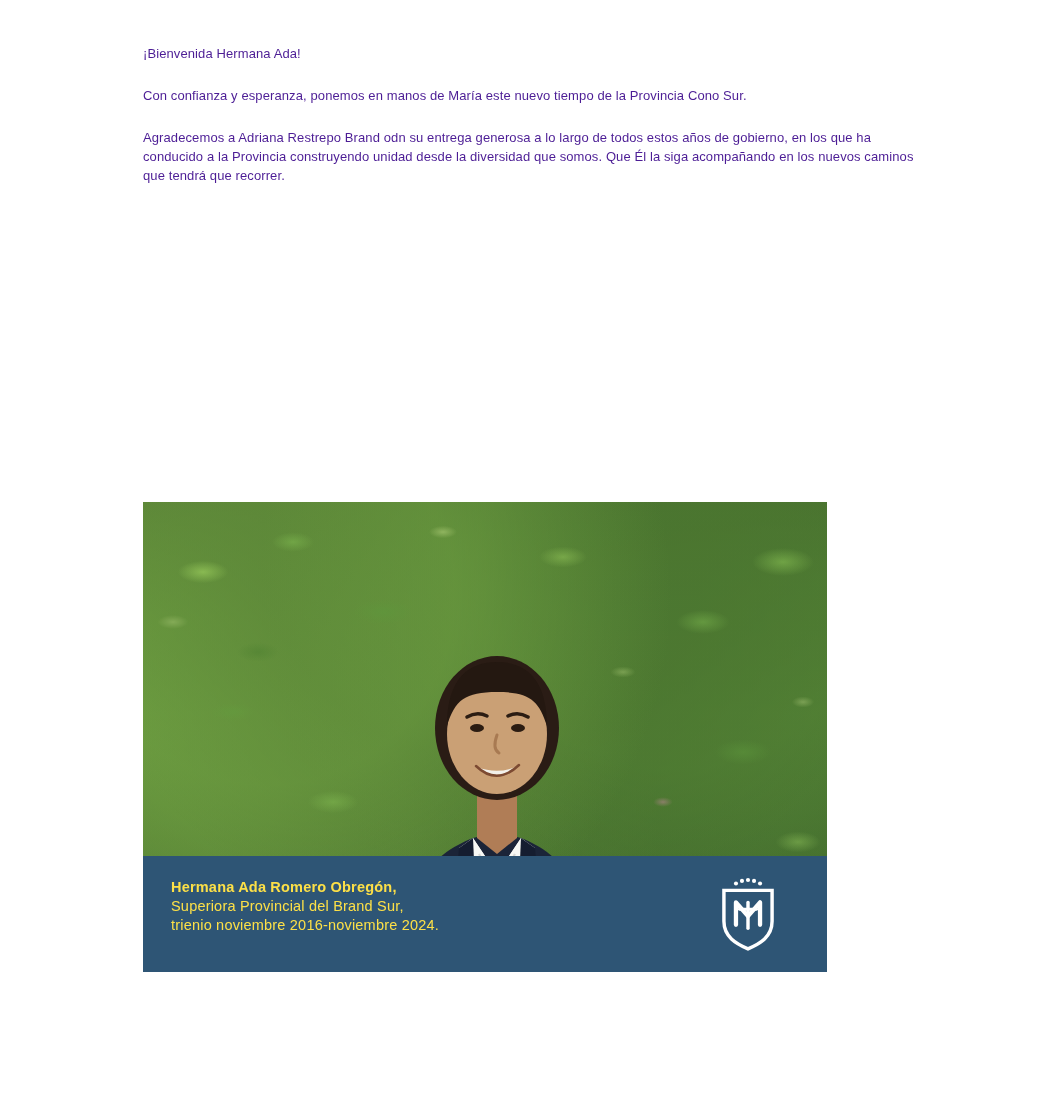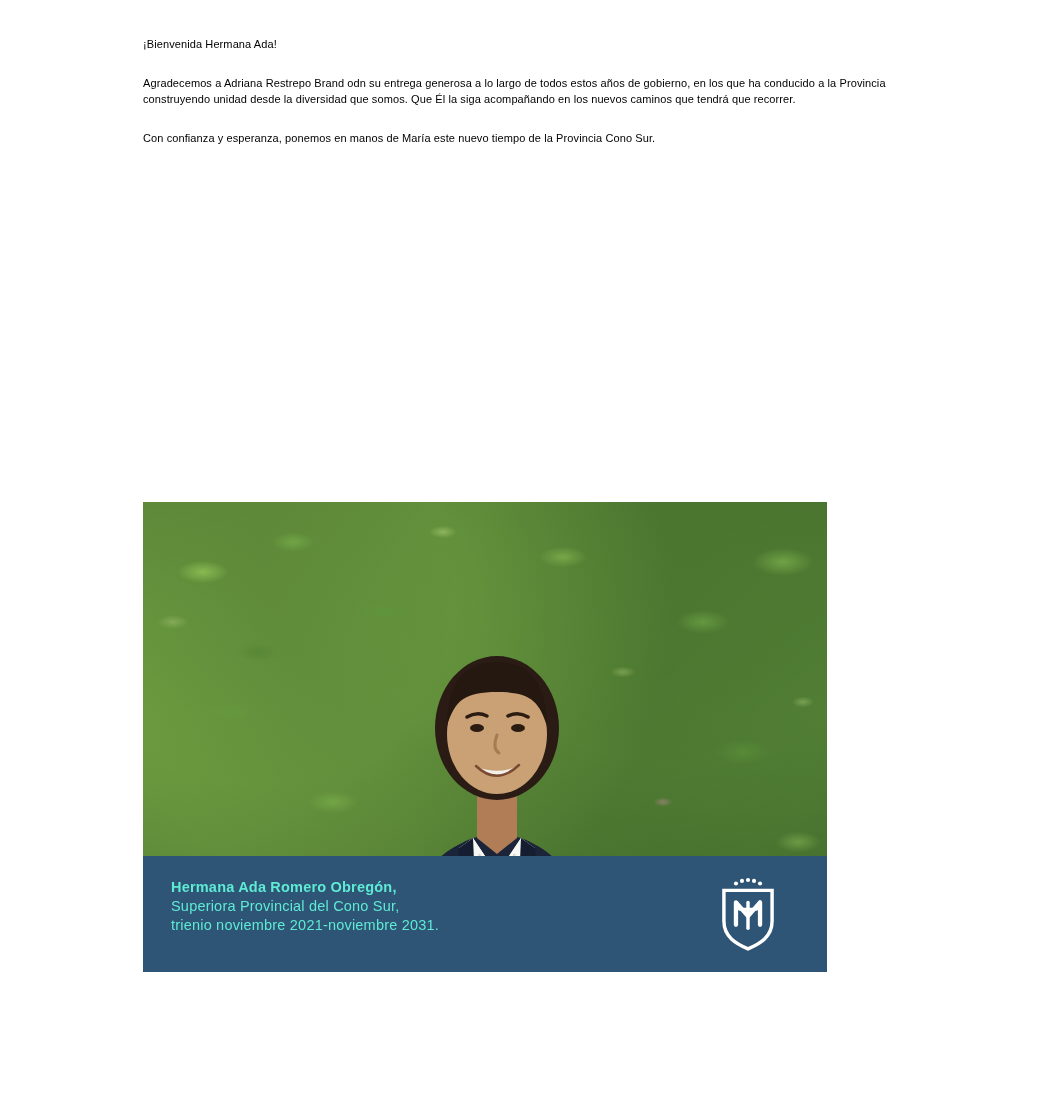--- a/index.html
+++ b/index.html
@@ -20,25 +20,25 @@
     height: 1098px;
     background: #ffffff;
   }
   .doc-body {
     position: absolute;
     left: 143px;
     top: 36px;
     width: 775px;
   }
   p.para {
-    margin: 0 0 23px 0;
-    font-size: 11px;
+    margin: 8px 0 23px 0;
+    font-size: 13px;
     line-height: 1.47;
     letter-spacing: 0.1px;
-    color: #000000;
+    color: #4c1d95;
   }
   p.para:last-child { margin-bottom: 0; }
   .b { font-weight: bold; }
 
   
   .photo-block {
     position: absolute;
     left: 143px;
     top: 502px;
     width: 684px;
@@ -96,21 +96,21 @@
     left: 0;
     bottom: 0;
     width: 684px;
     height: 116px;
     background: #2e5575;
   }
   .caption-text {
     position: absolute;
     left: 28px;
     top: 22px;
-    color: #5eead4;
+    color: #fde047;
     line-height: 1.32;
   }
   .caption-text .line {
     font-size: 14.5px;
     letter-spacing: .2px;
     white-space: nowrap;
   }
   .caption-text .line.bold { font-weight: bold; }
   .crest {
     position: absolute;
@@ -127,25 +127,25 @@
 
   <div class="doc-body">
 
     <p class="para">
       <span>¡Bienvenida Hermana Ada!</span>
     </p>
 
 
 
     <p class="para">
+      <span>Con confianza y esperanza, ponemos en manos de María este nuevo tiempo de la Provincia Cono Sur.</span>
+    </p>
+
+    <p class="para">
       <span>Agradecemos a Adriana Restrepo Brand odn su entrega generosa a lo largo de todos estos años de gobierno, en los que ha conducido a la Provincia construyendo unidad desde la diversidad que somos. Que Él la siga acompañando en los nuevos caminos que tendrá que recorrer.</span>
-    </p>
-
-    <p class="para">
-      <span>Con confianza y esperanza, ponemos en manos de María este nuevo tiempo de la Provincia Cono Sur.</span>
     </p>
 
   </div>
 
   <div class="photo-block">
     <div class="photo-scene"></div>
     <div class="leaves"></div>
     <div class="leaves2"></div>
 
     <svg class="person" viewBox="0 0 684 470" preserveAspectRatio="none">
@@ -179,22 +179,22 @@
       <path d="M333 264 q21 20 43 -1" stroke="#7c4a32" stroke-width="2.5" fill="none" stroke-linecap="round"></path>
 
       <path d="M336 352 q18 34 36 0" stroke="#d8d8d4" stroke-width="2.2" fill="none"></path>
       <path d="M354 384 l0 16" stroke="#d8d8d4" stroke-width="2.2" fill="none"></path>
       <rect x="349" y="400" width="10" height="14" rx="2" fill="#d0d0cc"></rect>
     </svg>
 
     <div class="caption-bar">
       <div class="caption-text">
         <div class="line bold">Hermana Ada Romero Obregón,</div>
-        <div class="line">Superiora Provincial del Cono Sur,</div>
-        <div class="line">trienio noviembre 2021-noviembre 2031.</div>
+        <div class="line">Superiora Provincial del Brand Sur,</div>
+        <div class="line">trienio noviembre 2016-noviembre 2024.</div>
       </div>
 
       <svg class="crest" viewBox="0 0 100 100">
 
         <path d="M22 26 L78 26 L78 62 C78 80 64 88 50 94 C36 88 22 80 22 62 Z" fill="none" stroke="#ffffff" stroke-width="4"></path>
 
         <circle cx="36" cy="18" r="2.4" fill="#ffffff"></circle>
         <circle cx="43" cy="15" r="2.4" fill="#ffffff"></circle>
         <circle cx="50" cy="14" r="2.4" fill="#ffffff"></circle>
         <circle cx="57" cy="15" r="2.4" fill="#ffffff"></circle>

